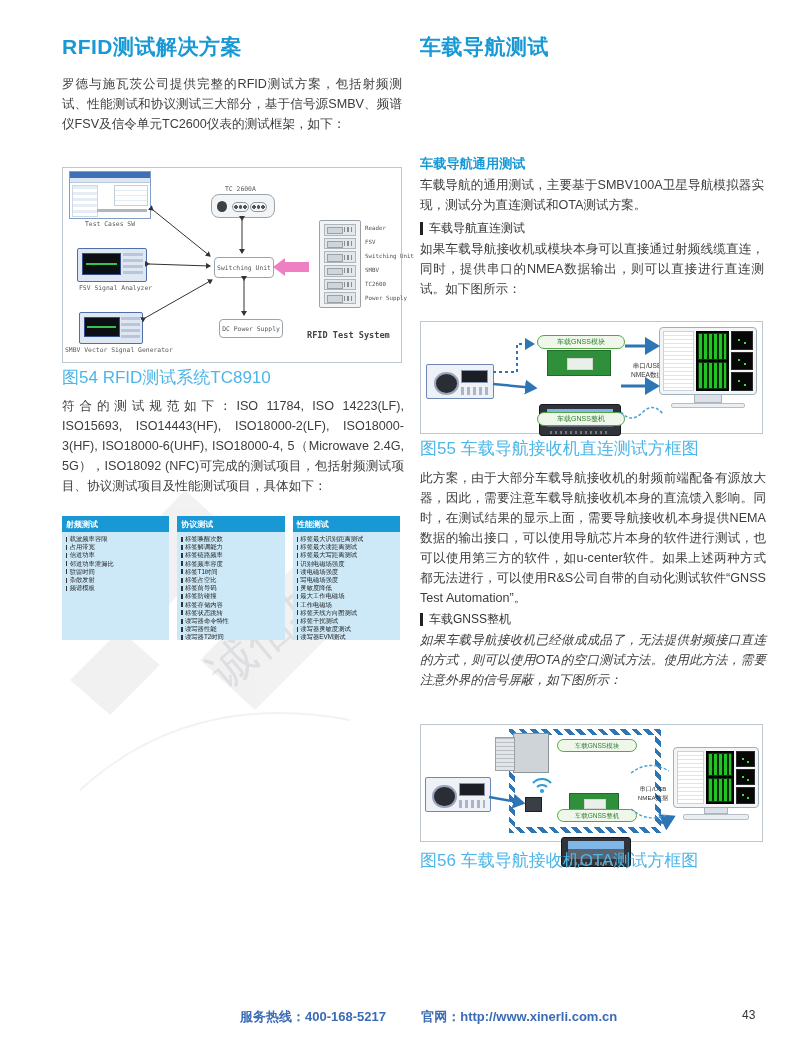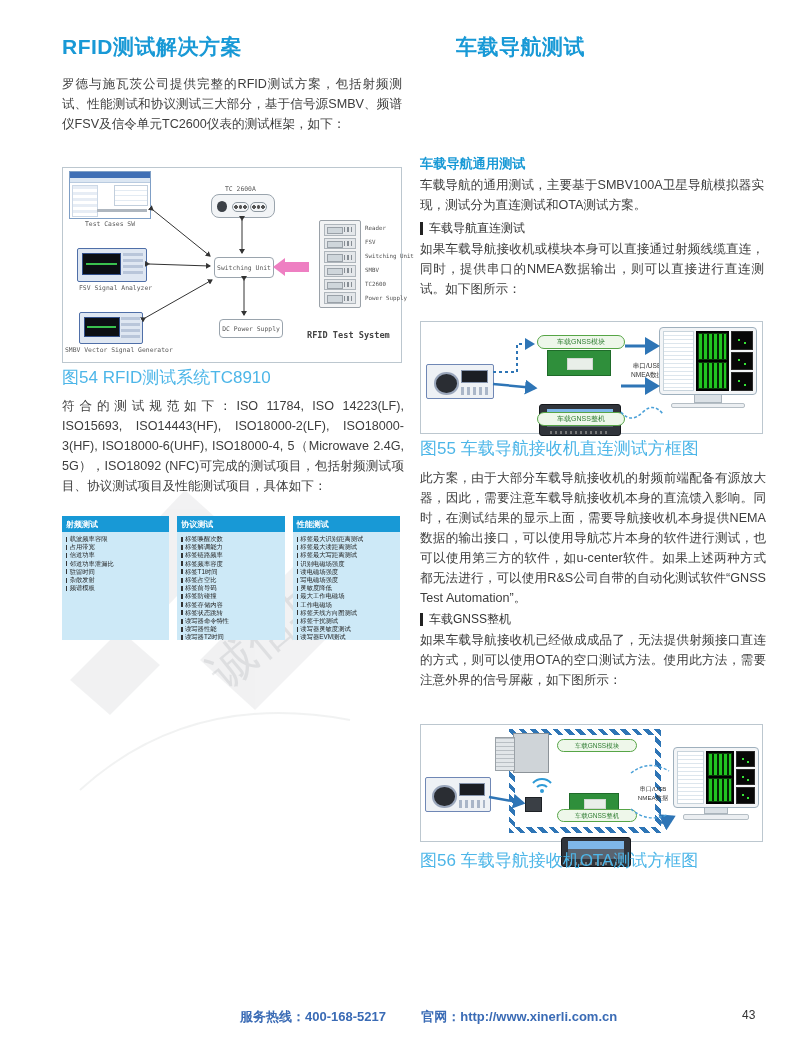--- a/index.html
+++ b/index.html
@@ -262,21 +262,21 @@
         <li>工作电磁场</li>
         <li>标签天线方向图测试</li>
         <li>标签干扰测试</li>
         <li>读写器灵敏度测试</li>
         <li>读写器EVM测试</li>
 
       </ul>
     </div>
   </div>
 
-  <div class="abs h1" style="left:420px;top:33px;width:330px;margin-left:36px;">车载导航测试</div>
+  <div class="abs h1" style="left:420px;top:33px;width:330px;">车载导航测试</div>
 
 
   <div class="abs subhead" style="left:420px;top:155px;">车载导航通用测试</div>
 
   <div class="abs p" style="left:420px;top:175px;width:344px;">车载导航的通用测试，主要基于SMBV100A卫星导航模拟器实现，测试分为直连测试和OTA测试方案。</div>
 
   <div class="abs bullet-head" style="left:420px;top:220px;">
     <span class="bullet-bar"></span>
     <span>车载导航直连测试</span>
   </div>
@@ -337,21 +337,21 @@
 
   <div class="abs caption" style="left:420px;top:437px;">图55 车载导航接收机直连测试方框图</div>
 
   <div class="abs p" style="left:420px;top:468px;width:346px;">此方案，由于大部分车载导航接收机的射频前端配备有源放大器，因此，需要注意车载导航接收机本身的直流馈入影响。同时，在测试结果的显示上面，需要导航接收机本身提供NEMA数据的输出接口，可以使用导航芯片本身的软件进行测试，也可以使用第三方的软件，如u-center软件。如果上述两种方式都无法进行，可以使用R&amp;S公司自带的自动化测试软件“GNSS Test Automation”。</div>
 
   <div class="abs bullet-head" style="left:420px;top:611px;">
     <span class="bullet-bar"></span>
     <span>车载GNSS整机</span>
   </div>
 
-  <div class="abs p" style="left:420px;top:630px;width:346px;">如果车载导航接收机已经做成成品了，无法提供射频接口直连的方式，则可以使用OTA的空口测试方法。使用此方法，需要注意外界的信号屏蔽，如下图所示：</div>
+  <div class="abs p" style="left:420px;top:630px;width:346px;font-style:italic;">如果车载导航接收机已经做成成品了，无法提供射频接口直连的方式，则可以使用OTA的空口测试方法。使用此方法，需要注意外界的信号屏蔽，如下图所示：</div>
 
   <div class="abs fig" style="left:420px;top:724px;width:341px;height:116px;">
     <div class="abs inst" style="left:4px;top:52px;width:64px;height:33px;">
       <div class="spk"></div>
         <div class="scr"></div>
         <div class="btns"></div>
     </div>
 
     <div class="abs room" style="left:88px;top:4px;width:152px;height:104px;"></div>
 

